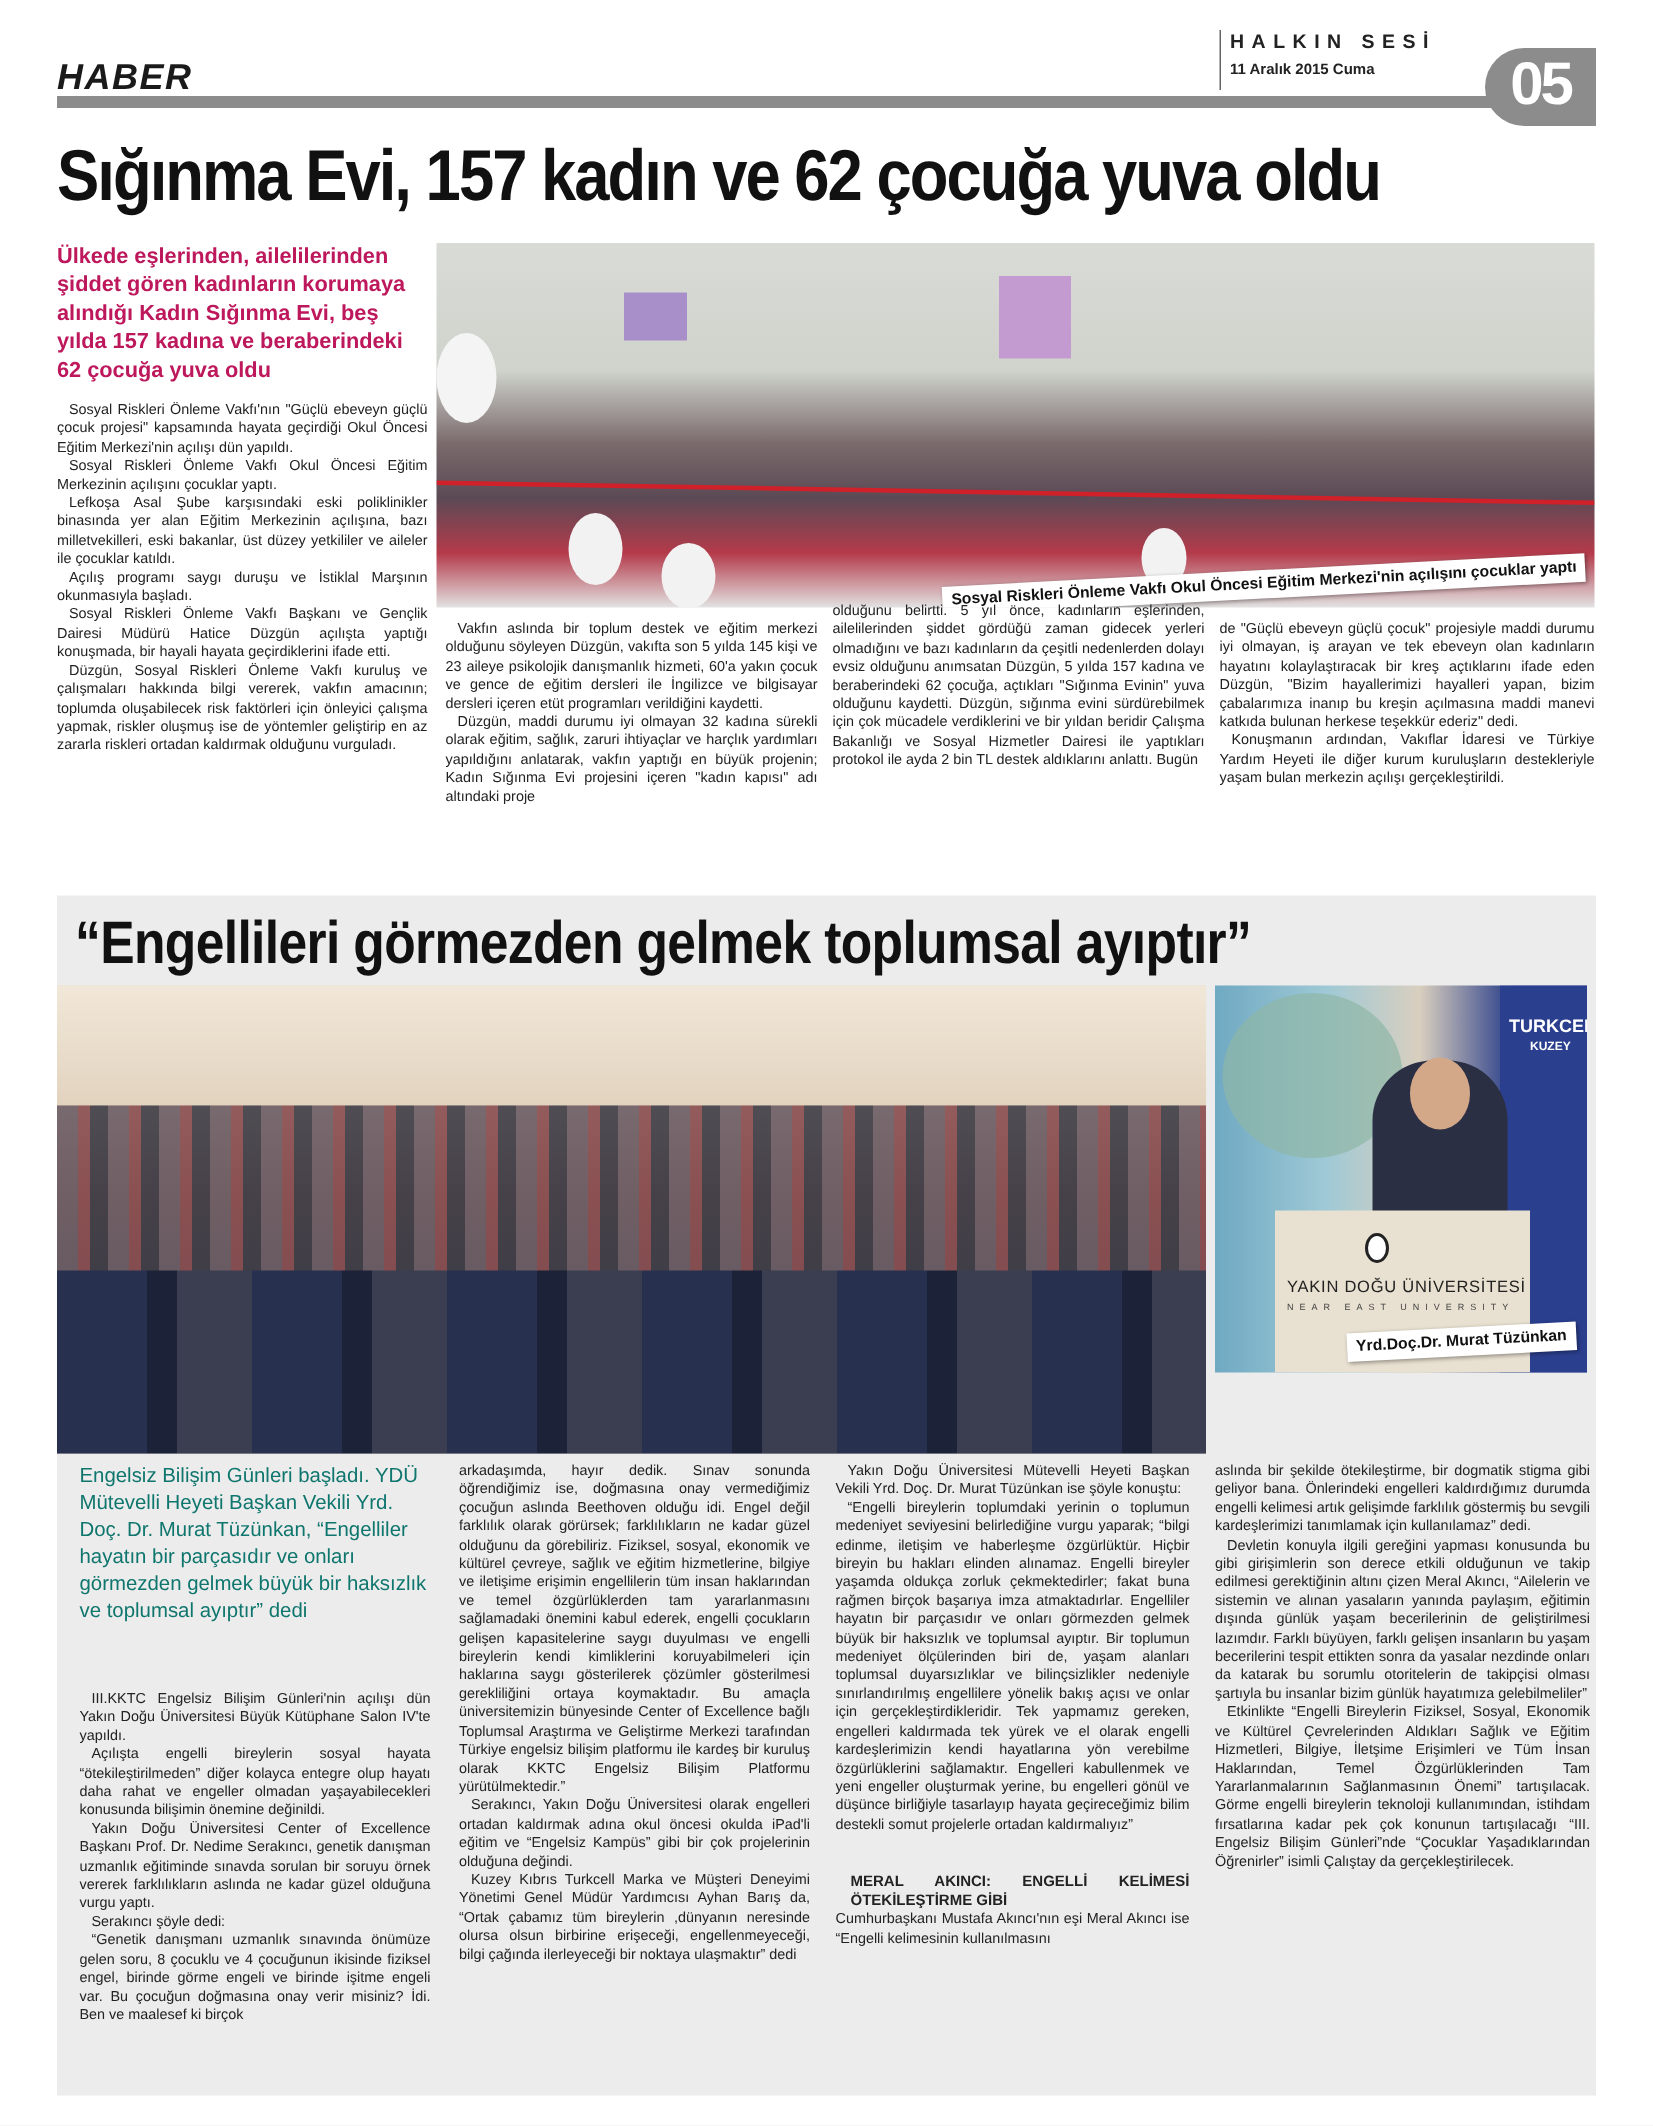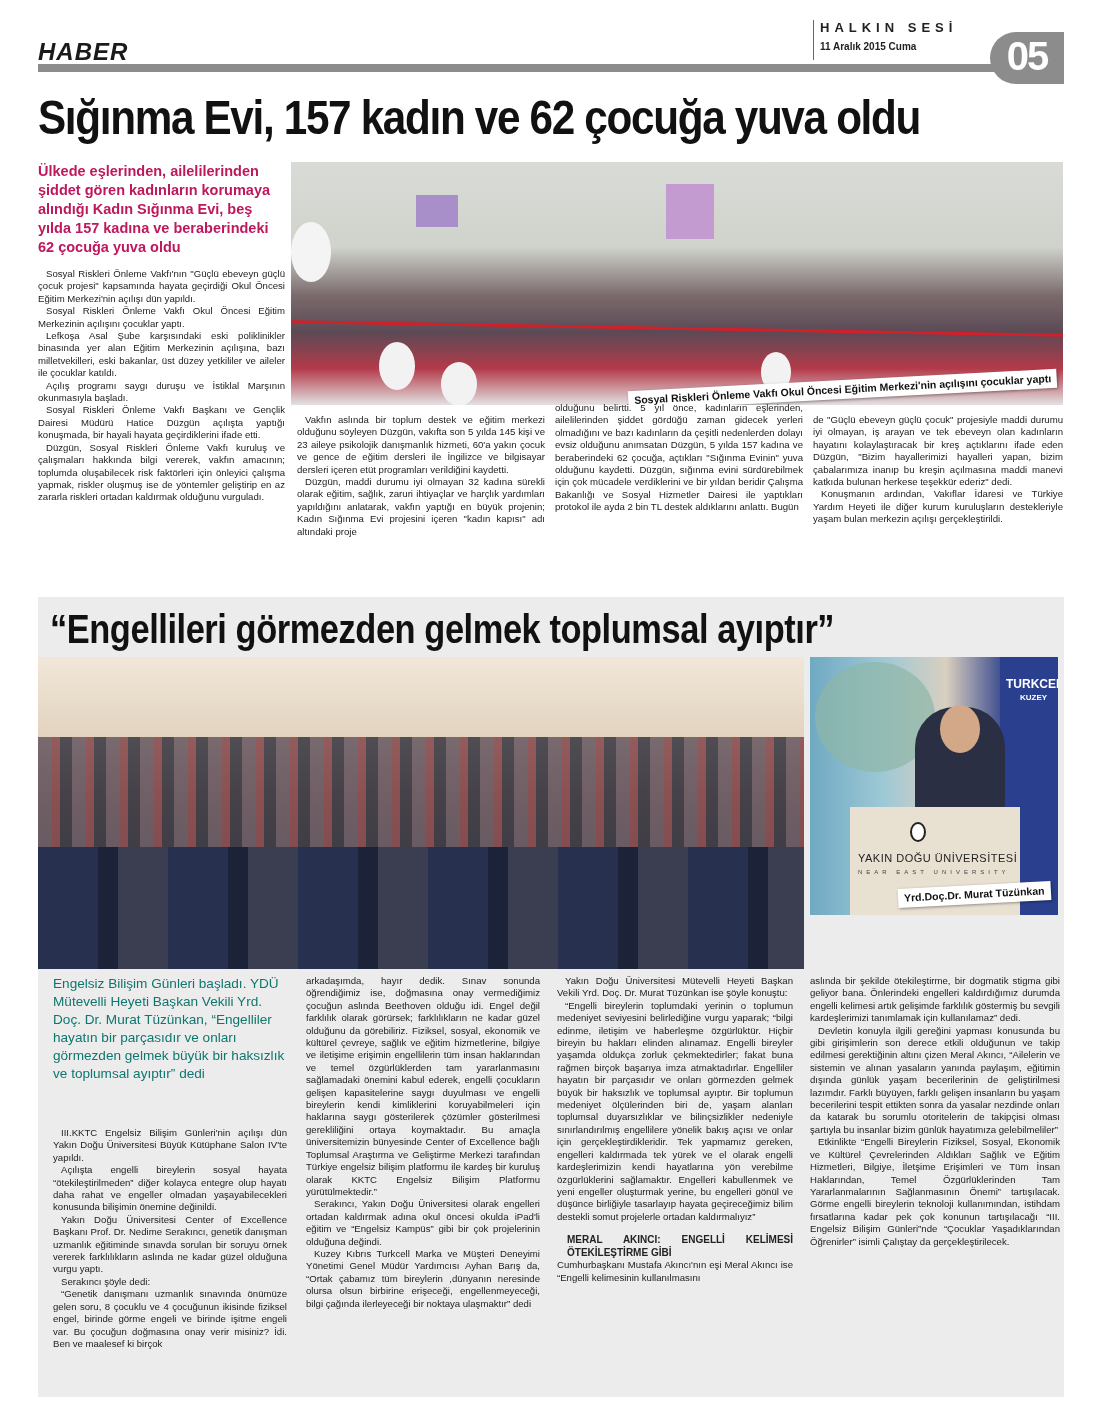--- a/index.html
+++ b/index.html
@@ -17,21 +17,21 @@
   .col p { text-indent: 8px; }
   .photo { position: absolute; overflow: hidden; }
   .photo1 { left: 291px; top: 162px; width: 772px; height: 243px; background: linear-gradient(180deg, #d9dcd6 0%, #cfd3cc 35%, #7a6a6c 55%, #5b4a55 70%, #b43a4a 85%, #e2e2e2 100%); }
   .photo2 { left: 38px; top: 657px; width: 766px; height: 312px; background: linear-gradient(180deg, #eadfcf 0%, #d8c8b4 20%, #8b6a5c 45%, #44414a 70%, #2e3140 100%); }
   .photo3 { left: 810px; top: 657px; width: 248px; height: 258px; background: linear-gradient(90deg, #6fa9c2 0%, #9fc9d6 30%, #d9cfbf 55%, #2b3f8a 80%, #2c3f8e 100%); }
   .ph-shape { position: absolute; border-radius: 50%; }
   .caption { position: absolute; background: #fff; font-weight: bold; font-size: 10.5px; line-height: 13px; color: #111; padding: 3px 6px; box-shadow: 1px 1px 3px rgba(0,0,0,0.4); transform: rotate(-3deg); }
   .box2 { position: absolute; left: 38px; top: 597px; width: 1026px; height: 800px; background: #ececec; }
   .headline2 { position: absolute; left: 50px; top: 607px; font-weight: bold; font-size: 40px; letter-spacing: -0.5px; transform: scaleX(0.86); transform-origin: left; white-space: nowrap; color: #111; }
   .lead2 { position: absolute; left: 53px; top: 975px; width: 235px; font-weight: normal; font-size: 13.6px; line-height: 18px; color: #0f766e; }
-  .subhead { font-weight: bold; font-size: 10px; line-height: 13px; margin-top: 10px; padding-left: 10px; }
+  .subhead { font-weight: bold; font-size: 10px; line-height: 13px; margin-top: 25px; padding-left: 10px; }
   .podium { position: absolute; left: 20px; top: 150px; width: 170px; height: 108px; background: #e8e0d0; margin-left: 20px; }
   .podium-text { position: absolute; left: 8px; top: 45px; font-size: 11px; color: #222; letter-spacing: 0.5px; white-space: nowrap; }
   .podium-sub { position: absolute; left: 8px; top: 62px; font-size: 6px; color: #444; letter-spacing: 4px; white-space: nowrap; }
   .brand { position: absolute; color: #fff; font-weight: bold; font-size: 16px; }
 </style>
 </head>
 <body>
 
 <div class="header">
   <div class="section-label">HABER</div>

